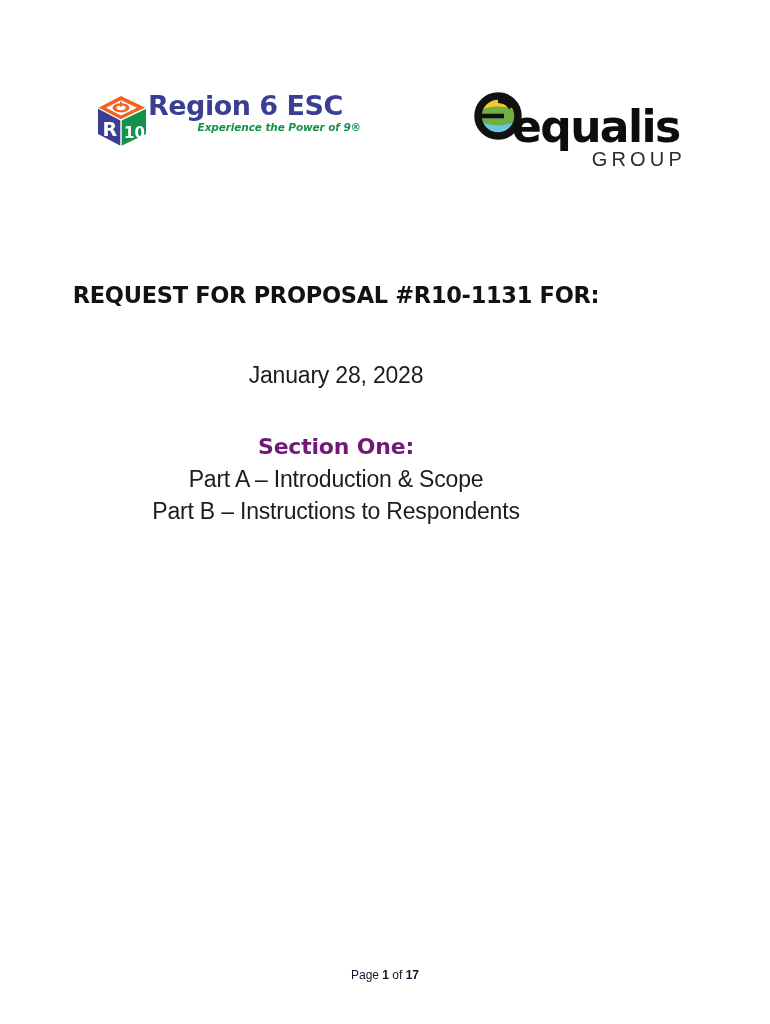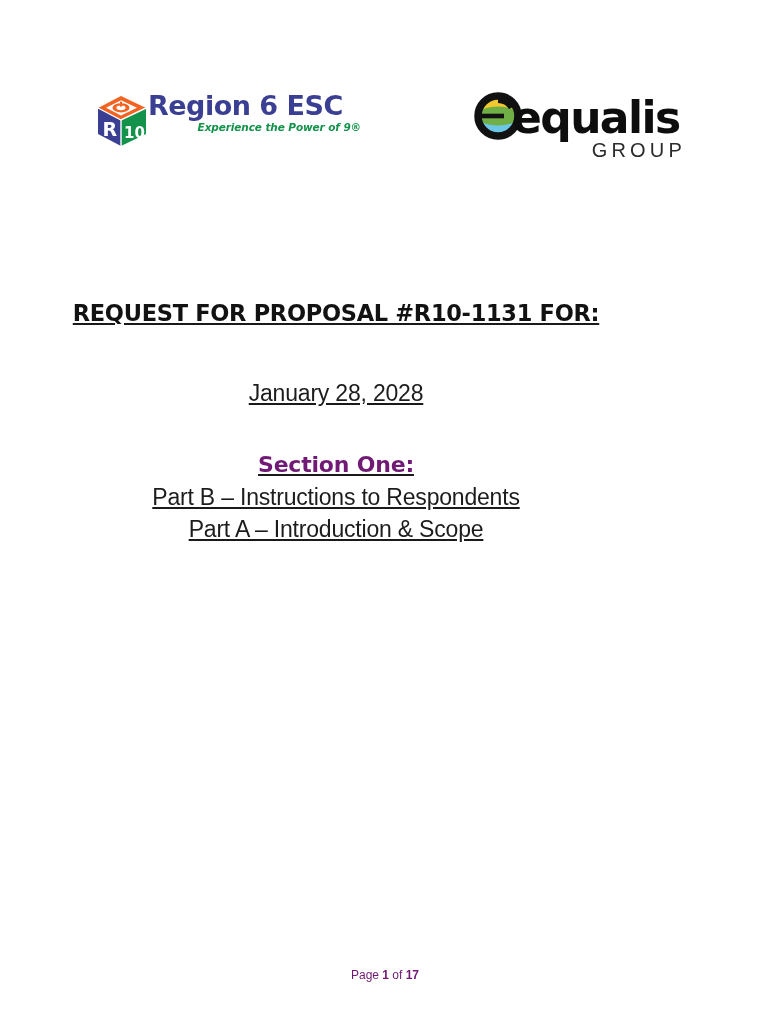--- a/index.html
+++ b/index.html
@@ -85,21 +85,21 @@
   .eq-mark {
     position: absolute;
     left: 0px;
     top: 4px;
     width: 48px;
     height: 48px;
   }
   .eq-word {
     position: absolute;
     left: 38px;
-    top: 8px;
+    top: 17px;
     width: 176px;
   }
   .eq-name {
     font-family: "DejaVu Sans", sans-serif;
     font-size: 44px;
     font-weight: bold;
     letter-spacing: -1.6px;
     color: #0d0d0d;
     line-height: 1.0;
     white-space: nowrap;
@@ -112,25 +112,24 @@
     color: #2b2b2b;
     text-align: right;
     white-space: nowrap;
     margin-top: -1px;
     padding-right: 2px;
   }
 
   
   .title-block {
     position: absolute;
-    top: 297px;
+    top: 279px;
     left: 0;
     width: 672px;
     text-align: center;
-    text-decoration: underline;
   }
   .doc-title {
     font-family: "DejaVu Sans", sans-serif;
     font-size: 22.5px;
     font-weight: bold;
     letter-spacing: -0.3px;
     line-height: 33px;
     color: #121212;
   }
   .doc-date {
@@ -164,21 +163,21 @@
 
   
   .footer {
     position: absolute;
     bottom: 42px;
     left: 0;
     width: 770px;
     text-align: center;
     font-family: "Liberation Sans", sans-serif;
     font-size: 12px;
-    color: #701a75;
+    color: #0f172a;
   }
   .footer b { font-weight: bold; }
 </style>
 </head>
 <body>
 
 <div class="page">
 
   <div class="logo-header">
 
@@ -246,22 +245,22 @@
 
   <div class="title-block">
     <div class="doc-title">
       <div>REQUEST FOR PROPOSAL #R10-1131 FOR:</div>
     </div>
 
     <div class="doc-date">January 28, 2028</div>
 
     <div class="section-block">
       <div class="section-heading">Section One:</div>
+      <div class="section-line">Part A – Introduction &amp; Scope</div>
       <div class="section-line">Part B – Instructions to Respondents</div>
-      <div class="section-line">Part A – Introduction &amp; Scope</div>
     </div>
   </div>
 
   <div class="footer">
     <span>Page </span><b>1</b><span> of </span><b>17</b>
   </div>
 
 </div>
 
 </body></html>

